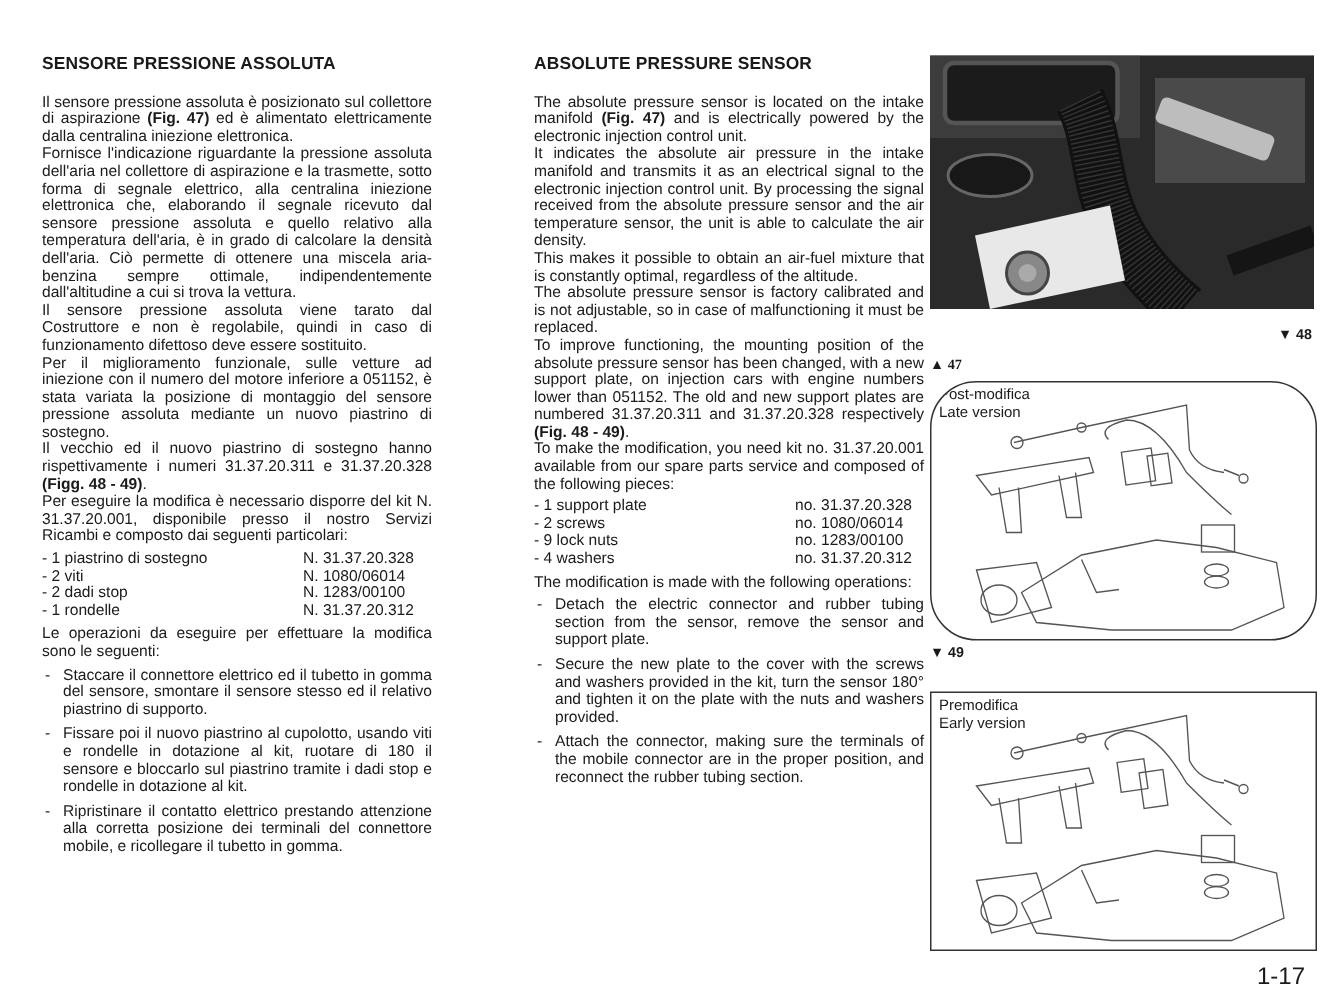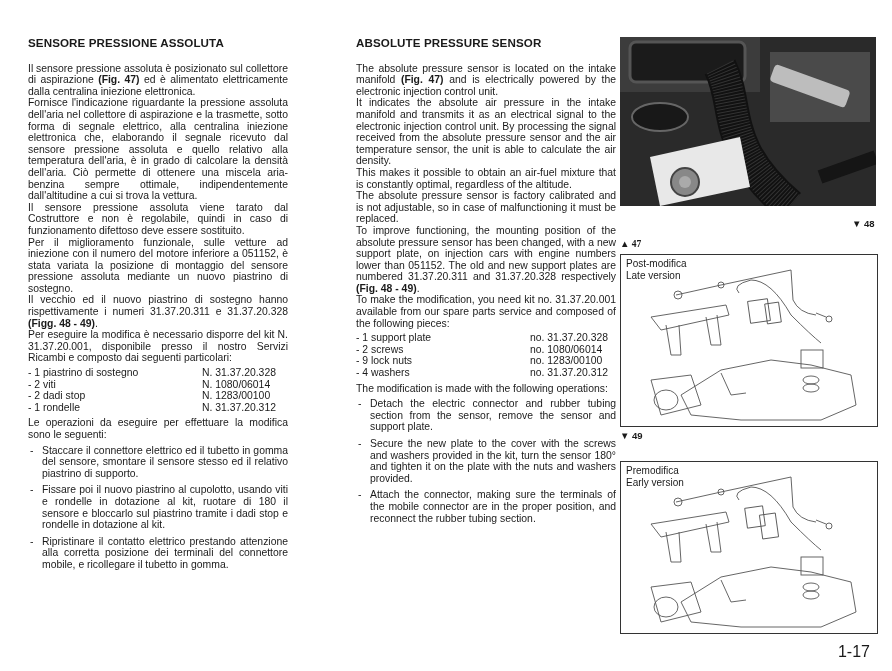--- a/index.html
+++ b/index.html
@@ -16,21 +16,21 @@
   .part .name { width: 130px; }
   .part .code { }
   .ops { margin: 4px 0 0 0; padding: 0; list-style: none; }
   .ops li { position: relative; padding-left: 14px; margin-bottom: 5px; text-align: justify; }
   .ops li::before { content: "-"; position: absolute; left: 2px; top: 0; }
 
   .photo { position: absolute; left: 620px; top: 37px; width: 256px; height: 169px;
            background: #222; overflow: hidden; }
   .caption { position: absolute; font-size: 9.5px; font-weight: bold; }
   .fig-box { position: absolute; left: 620px; width: 256px; border: 1px solid #333; background: #fff; overflow: hidden; }
-  .fig-48 { top: 254px; height: 171px; }
+  .fig-48 { top: 254px; height: 171px; border-radius: 31px; }
   .fig-49 { top: 461px; height: 171px; }
   .fig-label { position: absolute; left: 5px; top: 3px; font-size: 10px; line-height: 11.5px; }
   .page-num { position: absolute; right: 22px; top: 643px; font-size: 16px; }
 </style>
 </head>
 <body>
 
 <div class="col col-it">
   <h2>SENSORE PRESSIONE ASSOLUTA</h2>
   <p><span>Il sensore pressione assoluta è posizionato sul collettore di aspirazione </span><b>(Fig. 47)</b><span> ed è alimentato elettricamente dalla centralina iniezione elettronica.</span></p>

